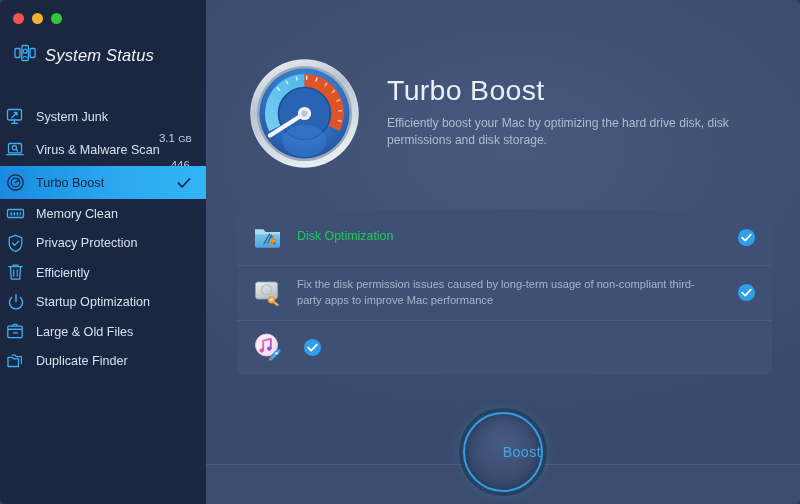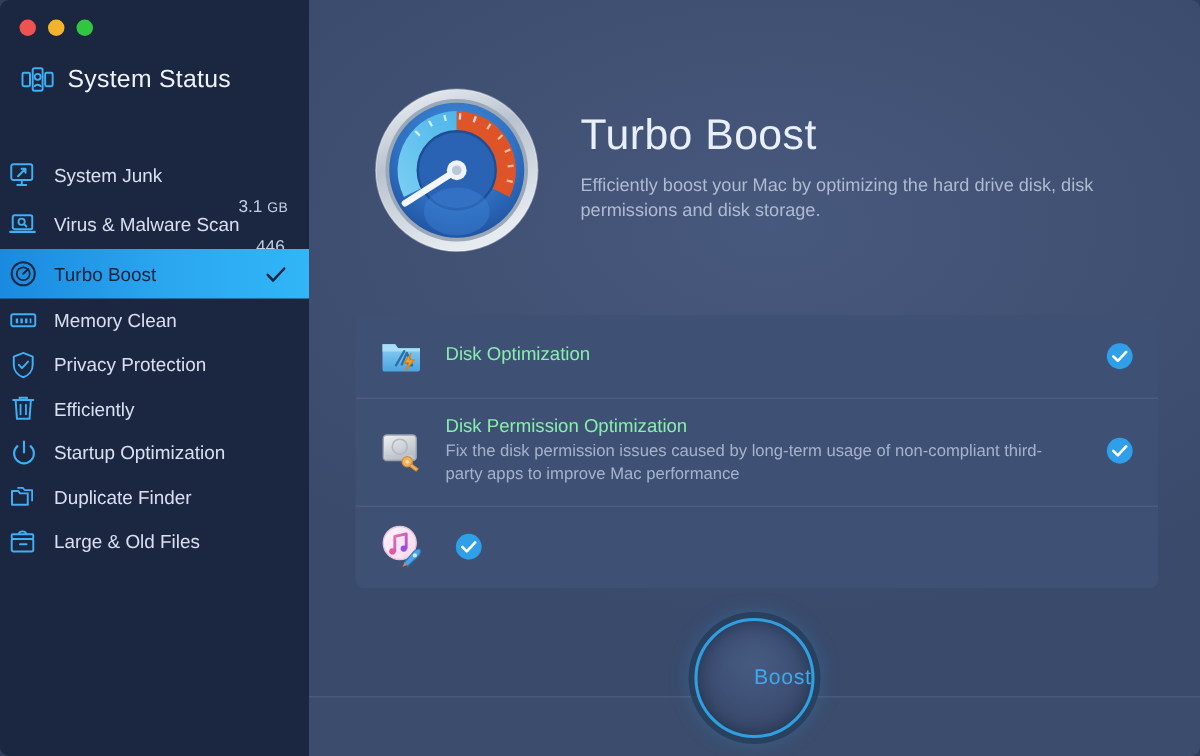--- a/index.html
+++ b/index.html
@@ -29,21 +29,21 @@
     position: absolute; top: 13px; left: 13px;
     display: flex; gap: 8px;
   }
   .dot { width: 11px; height: 11px; border-radius: 50%; }
   .dot.red { background: #ef5350; }
   .dot.yellow { background: #f3b32c; }
   .dot.green { background: #30c73e; }
 
   .brand {
     position: absolute; top: 44px; left: 14px;
-    display: flex; gap: 9px;
+    display: flex; align-items: center; gap: 9px; font-style: italic;
   }
   .brand-label {
     color: #eef3fa; font-size: 16.5px; letter-spacing: .2px;
   }
 
   .nav { position: absolute; top: 100px; left: 0; width: 206px; }
   .nav-item {
     height: 33px; display: flex; align-items: center;
     padding: 0 14px 0 6px; gap: 11px;
     position: relative;
@@ -108,21 +108,21 @@
     padding: 12px 16px 12px 15px;
     gap: 14px;
     position: relative;
   }
   .row + .row::before {
     content: ""; position: absolute; left: 0; right: 0; top: 0;
     height: 1px; background: rgba(255,255,255,.07);
   }
   .row-icon { width: 31px; height: 31px; flex: 0 0 31px; }
   .row-text { flex: 1; min-width: 0; }
-  .row-title { color: #86efac; font-size: 12.4px; margin-bottom: 3px; }
+  .row-title { color: #22c55e; font-size: 12.4px; margin-bottom: 3px; }
   .row-desc { color: #a5b3ca; font-size: 11.1px; line-height: 1.38; }
   .row-check { width: 19px; height: 19px; flex: 0 0 19px; margin-left: 6px; }
 
   
   .bottombar {
     position: absolute; left: 0; right: 0; bottom: 0; height: 40px;
     border-top: 1px solid rgba(255,255,255,.08);
     background: rgba(255,255,255,.012);
   }
   .boost-wrap {
@@ -258,37 +258,37 @@
               <path d="M4.6 4.4a6.6 6.6 0 1 0 8.8 0" fill="none" stroke="#3fb0f5" stroke-width="1.4" stroke-linecap="round"></path>
               <path d="M9 1.4v7.2" stroke="#3fb0f5" stroke-width="1.4" stroke-linecap="round"></path>
             </svg>
           </span>
           <span class="nav-label">Startup Optimization</span>
         </div>
 
         <div class="nav-item">
           <span class="ic">
             <svg width="19" height="17" viewBox="0 0 19 17">
-              <path d="M2 4.3h4.1l1.3 1.6h5.1v7.6H2z" fill="none" stroke="#3fb0f5" stroke-width="1.3" stroke-linejoin="round"></path>
-              <path d="M5.6 2.2h3.6l1.2 1.5h5v7.4" fill="none" stroke="#3fb0f5" stroke-width="1.2" stroke-linejoin="round"></path>
-            </svg>
-          </span>
-          <span class="nav-label">Duplicate Finder</span>
-        </div>
-
-        <div class="nav-item">
-          <span class="ic">
-            <svg width="19" height="17" viewBox="0 0 19 17">
               <rect x="1.8" y="6.3" width="14.4" height="8.4" rx="1.2" fill="none" stroke="#3fb0f5" stroke-width="1.3"></rect>
               <rect x="1.8" y="3.1" width="14.4" height="3.2" rx=".9" fill="none" stroke="#3fb0f5" stroke-width="1.3"></rect>
               <path d="M6.6 3.1c0-1.2.9-1.9 2.4-1.9s2.4.7 2.4 1.9" fill="none" stroke="#3fb0f5" stroke-width="1.2"></path>
               <path d="M7.3 9.8h4.4" stroke="#3fb0f5" stroke-width="1.3" stroke-linecap="round"></path>
             </svg>
           </span>
           <span class="nav-label">Large &amp; Old Files</span>
+        </div>
+
+        <div class="nav-item">
+          <span class="ic">
+            <svg width="19" height="17" viewBox="0 0 19 17">
+              <path d="M2 4.3h4.1l1.3 1.6h5.1v7.6H2z" fill="none" stroke="#3fb0f5" stroke-width="1.3" stroke-linejoin="round"></path>
+              <path d="M5.6 2.2h3.6l1.2 1.5h5v7.4" fill="none" stroke="#3fb0f5" stroke-width="1.2" stroke-linejoin="round"></path>
+            </svg>
+          </span>
+          <span class="nav-label">Duplicate Finder</span>
         </div>
 
       </div>
     </div>
   </div>
 
   <div class="main">
 
     <div class="hero">
       <div class="gauge">
@@ -385,21 +385,20 @@
             <circle cx="14.5" cy="12.8" r="5" fill="none" stroke="#b2b9c2" stroke-width="1.1"></circle>
             <circle cx="14.5" cy="12.8" r="1.6" fill="#cfd5dc"></circle>
             <rect x="5.6" y="18.3" width="4" height="1.6" rx=".6" fill="#c3c9d1"></rect>
             <rect x="19" y="18.3" width="4.5" height="1.6" rx=".6" fill="#c3c9d1"></rect>
             <circle cx="19.5" cy="22.8" r="3.4" fill="#f0b25a" stroke="#d4903a" stroke-width=".8"></circle>
             <circle cx="19.5" cy="22.8" r="1.2" fill="#fae0b4"></circle>
             <path d="M22.3 24.2l4.4 3.4-1.3 1.5-4.4-3.4z" fill="#f0b25a" stroke="#d4903a" stroke-width=".7"></path>
           </svg>
         </span>
         <div class="row-text">
-          <div class="row-title">Disk Permission Optimization</div>
           <div class="row-desc">Fix the disk permission issues caused by long-term usage of non-compliant third-party apps to improve Mac performance</div>
         </div>
         <span class="row-check">
           <svg width="19" height="19" viewBox="0 0 19 19">
             <circle cx="9.5" cy="9.5" r="8.6" fill="#2e9fe8"></circle>
             <path d="M5.2 9.6l3 3 5.6-6" fill="none" stroke="#ffffff" stroke-width="1.8" stroke-linecap="round" stroke-linejoin="round"></path>
           </svg>
         </span>
       </div>
 

